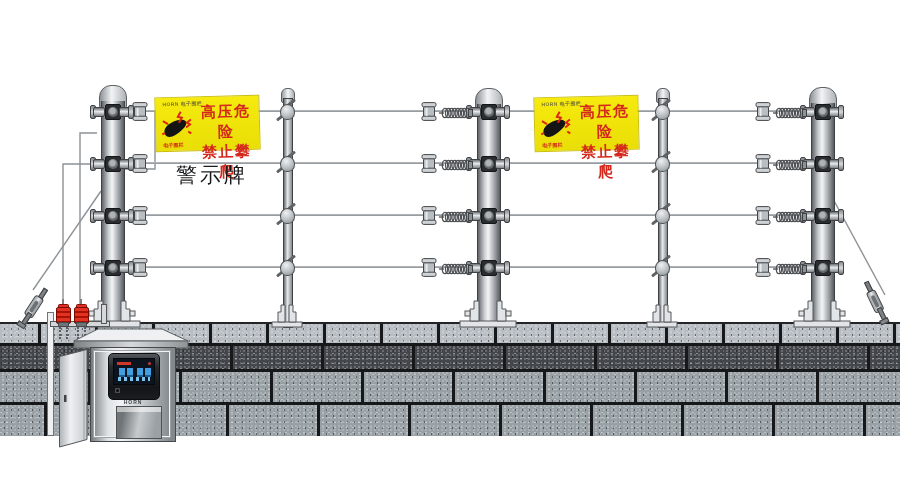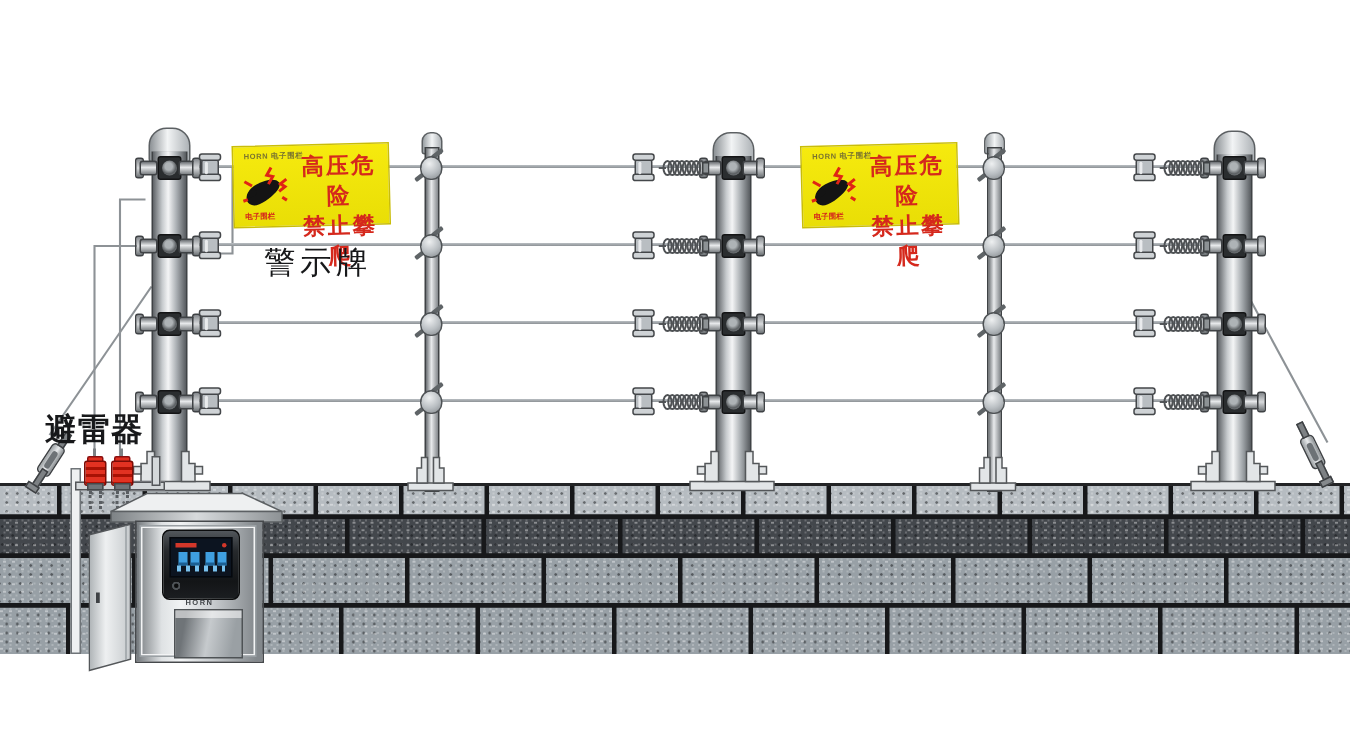--- a/index.html
+++ b/index.html
@@ -134,21 +134,20 @@
       <line x1="27" y1="22" x2="30" y2="24" stroke="#e02415" stroke-width="2"></line>
     </svg>
     <div class="sign-text">
       <div>高压危险</div>
       <div>禁止攀爬</div>
     </div>
     <div class="sign-foot">电子围栏</div>
   </div>
 
   <div class="lbl z6" style="left:176px;top:161px">警示牌</div>
-  <div class="lbl bold z6" style="left:30px;top:272px">避雷器</div>
 
   <div class="pipe z4"></div>
 
   <div class="arr-bracket z5"></div>
   <div class="arr-riser z5"></div>
   <div class="arrester z5" style="left:56px;top:299px">
     <div class="arr-pin"></div>
     <div class="arr-cap"></div>
     <div class="arr-body"></div>
     <div class="arr-base"></div>

